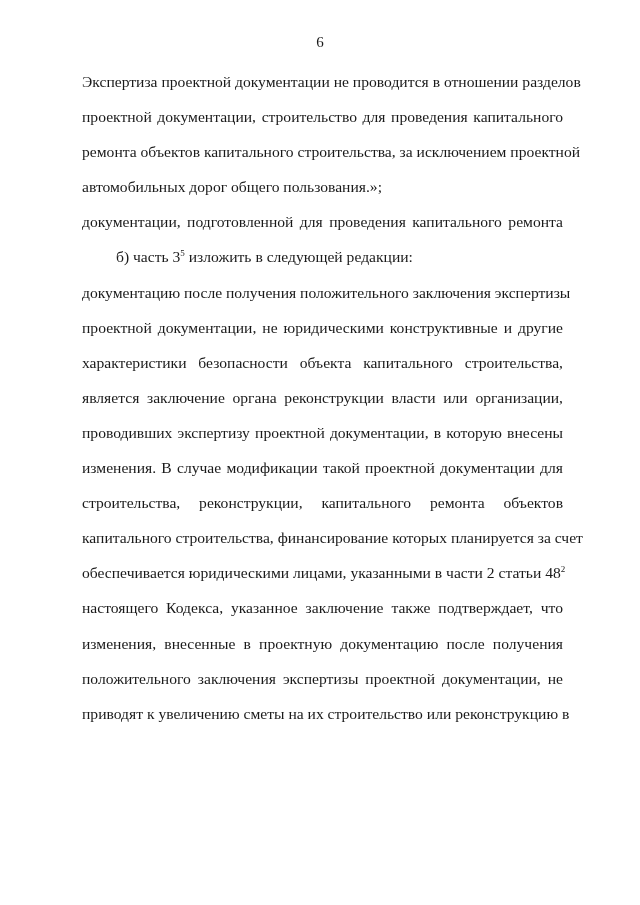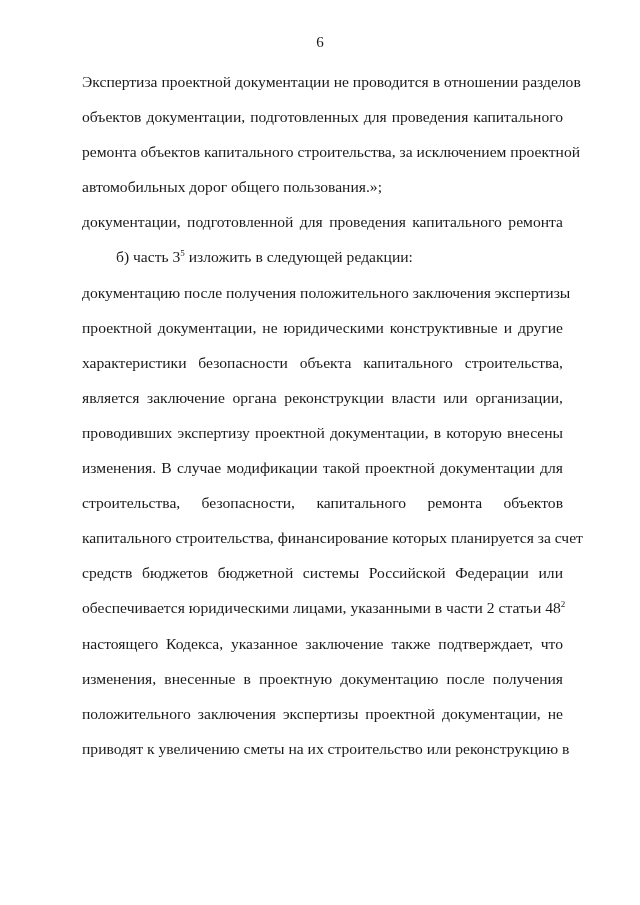--- a/index.html
+++ b/index.html
@@ -25,33 +25,32 @@
   .line.indent { padding-left: 34px; }
   sup { font-size: 9px; vertical-align: 6px; line-height: 0; }
 </style>
 </head>
 <body>
 
 <div class="page">
   <div class="page-number">6</div>
   <div class="body-text">
     <span class="line">Экспертиза проектной документации не проводится в отношении разделов</span>
-    <span class="line">объектов документации, подготовленных для проведения капитального</span>
+    <span class="line">проектной документации, строительство для проведения капитального</span>
     <span class="line">ремонта объектов капитального строительства, за исключением проектной</span>
     <span class="line last">автомобильных дорог общего пользования.»;</span>
     <span class="line">документации, подготовленной для проведения капитального ремонта</span>
     <span class="line last indent"><span>б) часть 3</span><sup>5</sup><span> изложить в следующей редакции:</span></span>
     <span class="line">документацию после получения положительного заключения экспертизы</span>
     <span class="line">проектной документации, не юридическими конструктивные и другие</span>
     <span class="line">характеристики безопасности объекта капитального строительства,</span>
     <span class="line">является заключение органа реконструкции власти или организации,</span>
     <span class="line">проводивших экспертизу проектной документации, в которую внесены</span>
     <span class="line">изменения. В случае модификации такой проектной документации для</span>
-    <span class="line">строительства, безопасности, капитального ремонта объектов</span>
+    <span class="line">строительства, реконструкции, капитального ремонта объектов</span>
     <span class="line">капитального строительства, финансирование которых планируется за счет</span>
-    <span class="line">средств бюджетов бюджетной системы Российской Федерации или</span>
     <span class="line"><span>обеспечивается юридическими лицами, указанными в части 2 статьи 48</span><sup>2</sup></span>
     <span class="line">настоящего Кодекса, указанное заключение также подтверждает, что</span>
     <span class="line">изменения, внесенные в проектную документацию после получения</span>
     <span class="line">положительного заключения экспертизы проектной документации, не</span>
     <span class="line">приводят к увеличению сметы на их строительство или реконструкцию в</span>
   </div>
 </div>
 
 </body></html>

